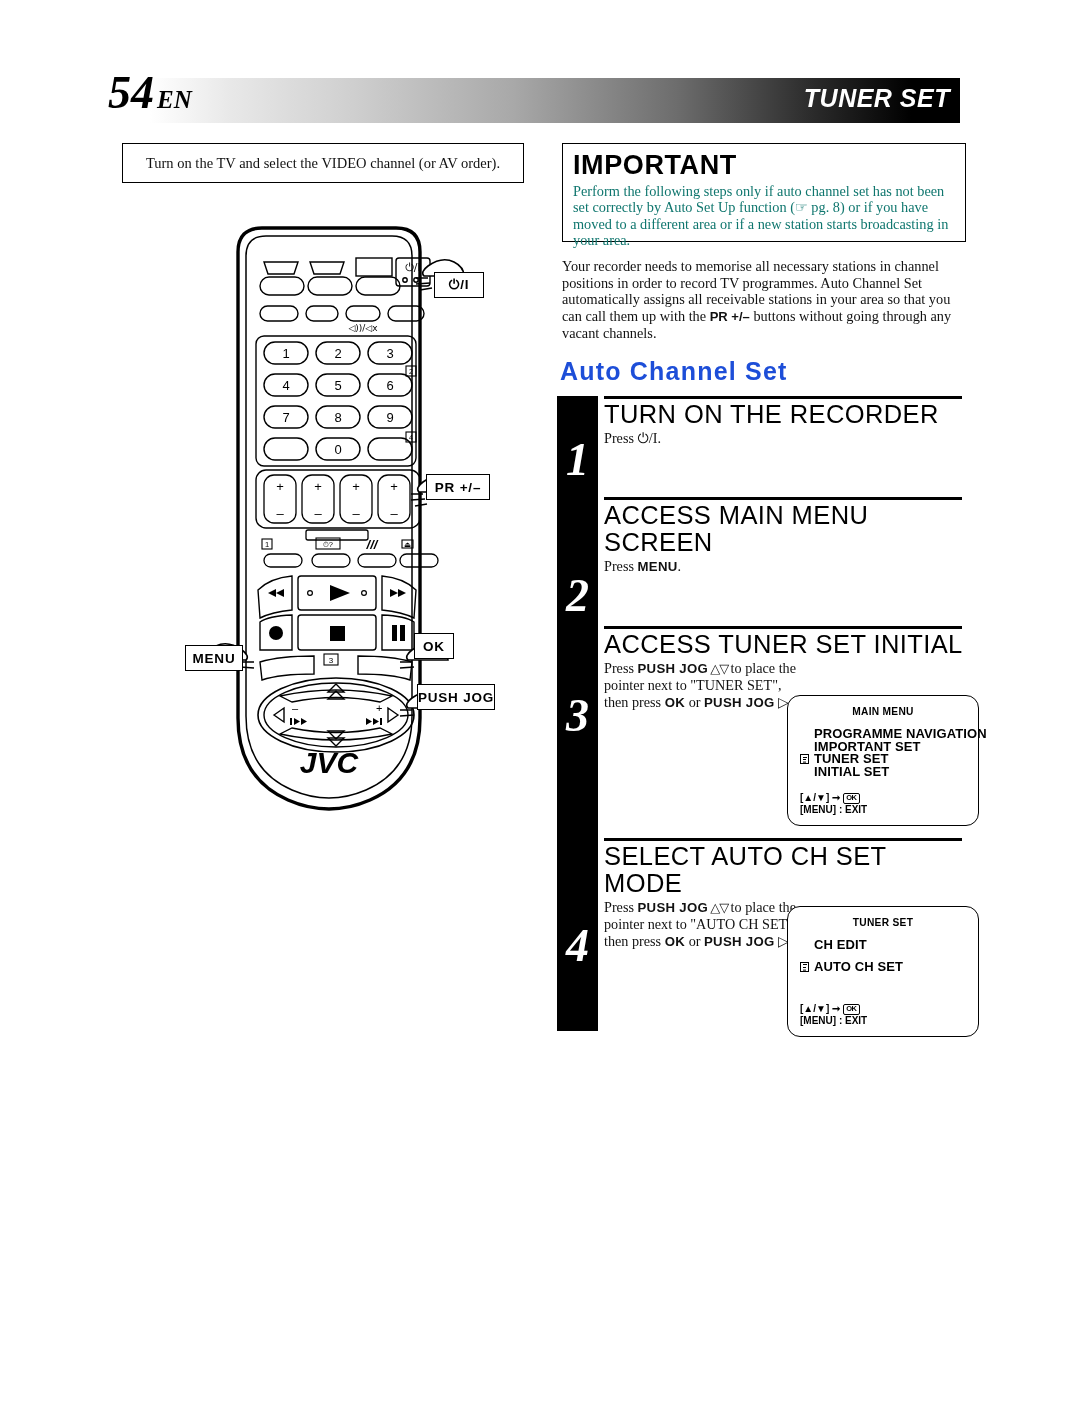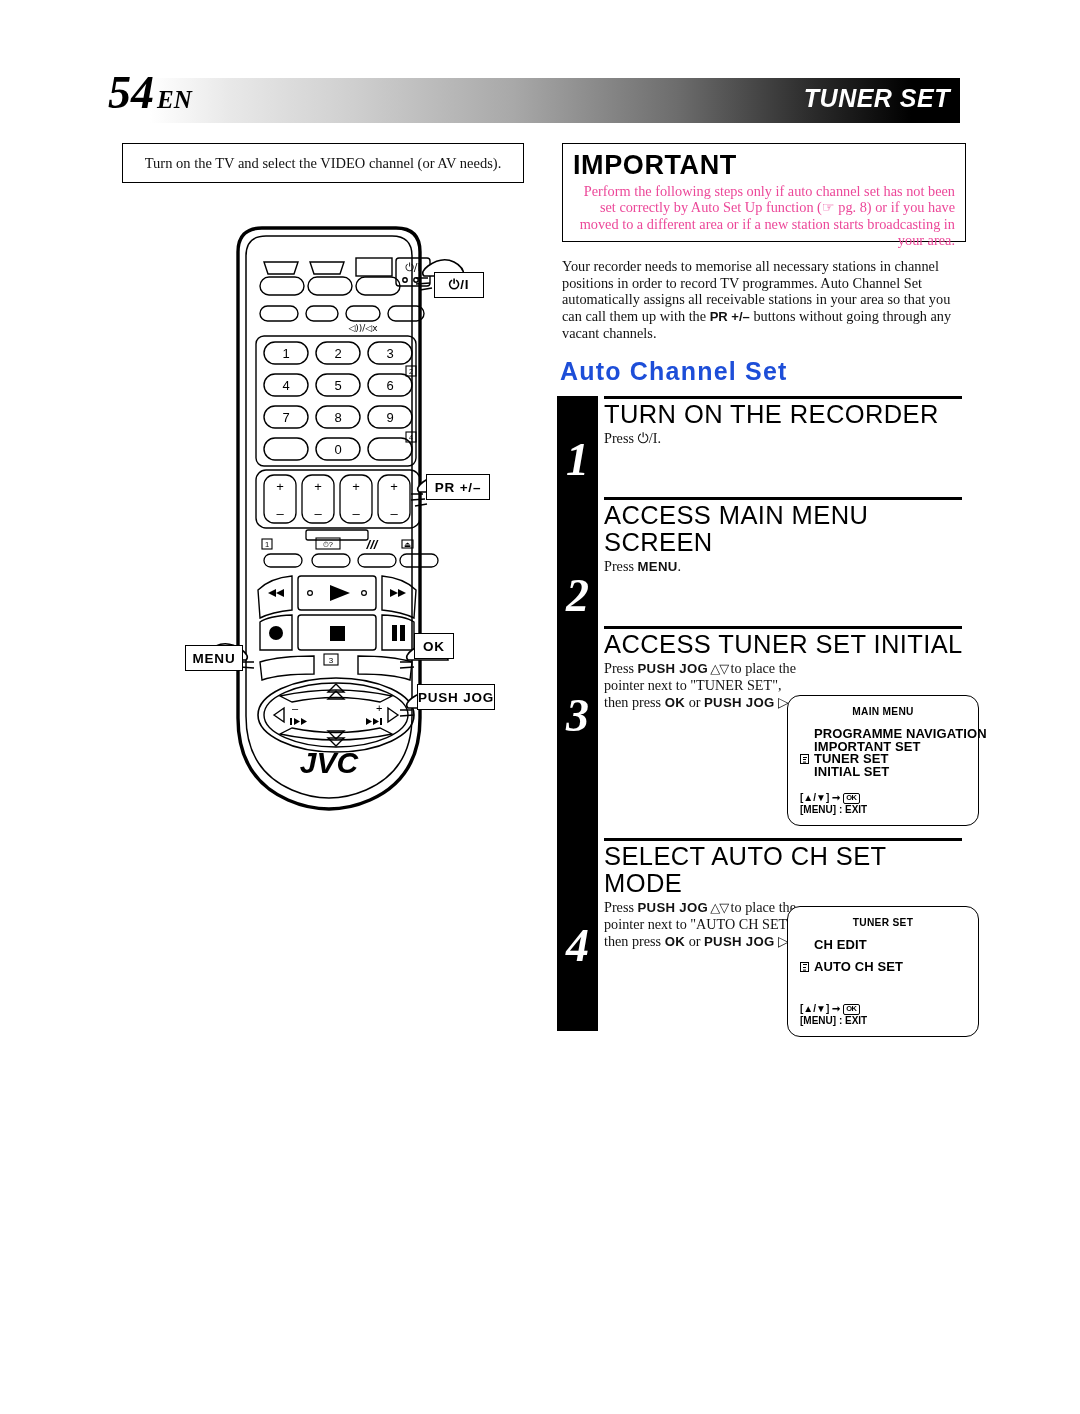--- a/index.html
+++ b/index.html
@@ -40,21 +40,21 @@
   
   .impbox{
     position:absolute;left:562px;top:143px;width:404px;height:99px;
     border:1.6px solid #000;background:#fff;padding:5px 10px 0 10px;
     box-sizing:border-box;
   }
   .imp-title{
     font-family:"Liberation Sans",sans-serif;font-weight:bold;
     font-size:27px;letter-spacing:.6px;margin:1px 0 2px 0;
   }
-  .imp-body{font-size:14.3px;line-height:16.4px;color:#ec4899;text-align:right;}
+  .imp-body{font-size:14.3px;line-height:16.4px;color:#0f766e;}
 
   
   .intro{
     position:absolute;left:562px;top:258px;width:408px;
     font-size:14.3px;line-height:16.6px;color:#111;
   }
   .intro b{font-family:"Liberation Sans",sans-serif;font-size:13px;}
 
   
   .sect-title{
@@ -142,21 +142,21 @@
   <div class="hdr">
     <div class="hdr-bar">
       <div class="hdr-tuner">TUNER SET</div>
     </div>
   </div>
   <div class="pgnum">
     <span>54</span><span class="en">EN</span>
   </div>
 
   <div class="notebox">
-    <span>Turn on the TV and select the VIDEO channel (or AV needs).</span>
+    <span>Turn on the TV and select the VIDEO channel (or AV order).</span>
   </div>
 
   <div class="impbox">
     <div class="imp-title">IMPORTANT</div>
     <div class="imp-body">Perform the following steps only if auto channel set has not been set correctly by Auto Set Up function (☞ pg. 8) or if you have moved to a different area or if a new station starts broadcasting in your area.</div>
   </div>
 
   <div class="intro">
     <span>Your recorder needs to memorise all necessary stations in channel positions in order to record TV programmes. Auto Channel Set automatically assigns all receivable stations in your area so that you can call them up with the </span><b>PR +/–</b><span> buttons without going through any vacant channels.</span>
   </div>

